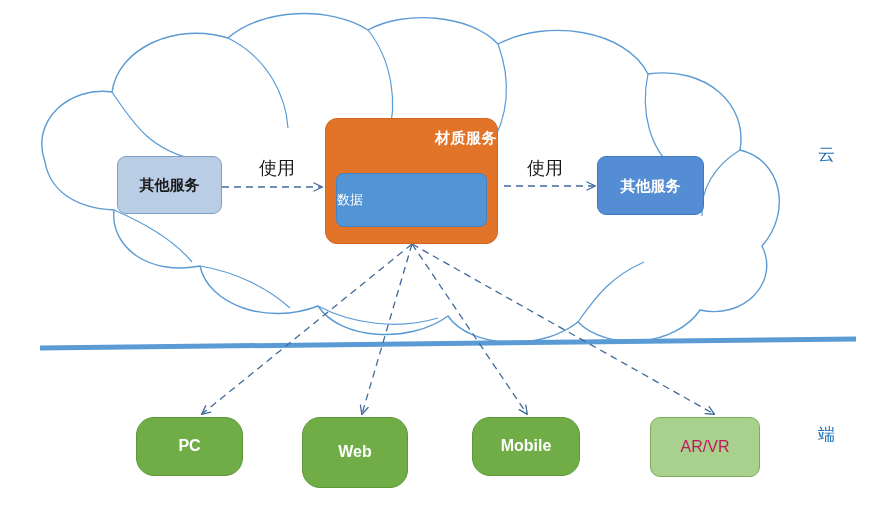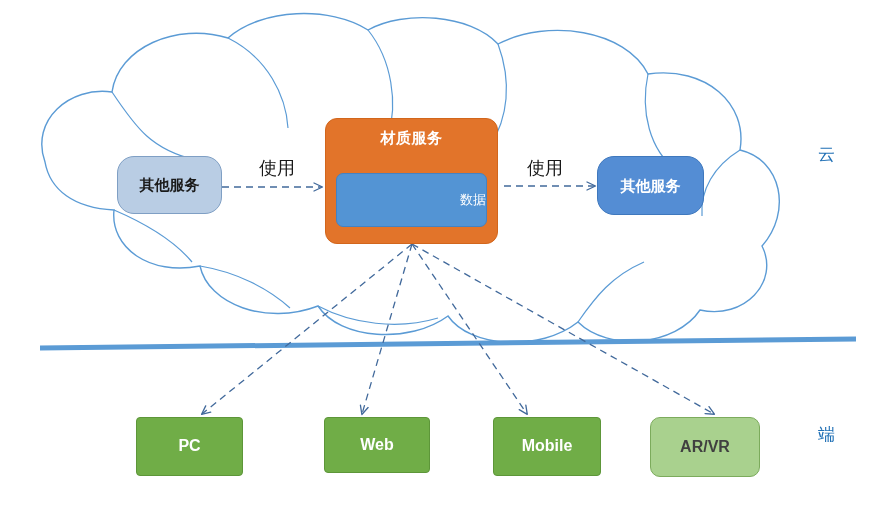--- a/index.html
+++ b/index.html
@@ -26,21 +26,21 @@
     pointer-events: none;
   }
 
   .node {
     position: absolute;
     box-sizing: border-box;
     display: flex;
     align-items: center;
     justify-content: center;
     text-align: center;
-    border-radius: 17px;
+    border-radius: 9px;
     line-height: 1.15;
   }
 
   
   .node-service-pale {
     background: #b9cde4;
     border: 1px solid #7f9fc4;
     color: #1a1a1a;
     font-weight: bold;
     font-size: 15px;
@@ -59,21 +59,21 @@
   .node-orange {
     background: #e2742a;
     border: 1px solid #d2661c;
     border-radius: 12px;
     display: block;
   }
   .orange-title {
     color: #ffffff;
     font-weight: bold;
     font-size: 15px;
-    text-align: center;
+    text-align: right;
     padding-top: 10px;
     letter-spacing: 0.5px;
   }
   .orange-children {
     position: absolute;
     left: 10px;
     right: 10px;
     top: 54px;
     display: flex;
     gap: 10px;
@@ -81,39 +81,39 @@
   .subnode {
     flex: 1;
     height: 52px;
     background: #5394d4;
     border: 1px solid #4482c2;
     border-radius: 7px;
     color: #ffffff;
     font-size: 13px;
     display: flex;
     align-items: center;
-    justify-content: flex-end;
+    justify-content: flex-start;
     text-align: center;
     line-height: 1.15;
   }
 
   
   .node-green {
     background: #70ad47;
     border: 1px solid #5d9639;
     color: #ffffff;
     font-weight: bold;
     font-size: 16px;
-    border-radius: 4px;
+    border-radius: 18px;
   }
   .node-green-light {
     background: #a9d18e;
     border: 1px solid #7cab5c;
-    color: #404040;
-    font-weight: bold;
+    color: #be185d;
+    font-weight: normal;
     font-size: 16px;
     border-radius: 10px;
   }
 
   
   .zone-label {
     position: absolute;
     color: #1f6fb5;
     font-size: 17px;
     font-weight: normal;
@@ -200,25 +200,25 @@
   <span class="edge-label" style="left:259px; top:156px;">使用</span>
   <span class="edge-label" style="left:527px; top:156px;">使用</span>
 
   <span class="zone-label" style="left:818px; top:143px;">云</span>
   <span class="zone-label" style="left:818px; top:423px;">端</span>
 
   <div class="node node-green" style="left:136px; top:417px; width:107px; height:59px;">
     <span>PC</span>
   </div>
 
-  <div class="node node-green" style="left:324px; top:417px; width:106px; height:56px;">
+  <div class="node node-green" style="left:302px; top:417px; width:106px; height:71px;">
     <span>Web</span>
   </div>
 
-  <div class="node node-green" style="left:472px; top:417px; width:108px; height:59px;margin-left:21px;">
+  <div class="node node-green" style="left:472px; top:417px; width:108px; height:59px;">
     <span>Mobile</span>
   </div>
 
   <div class="node node-green-light" style="left:650px; top:417px; width:110px; height:60px;">
     <span>AR/VR</span>
   </div>
 
 </div>
 
 </body></html>

